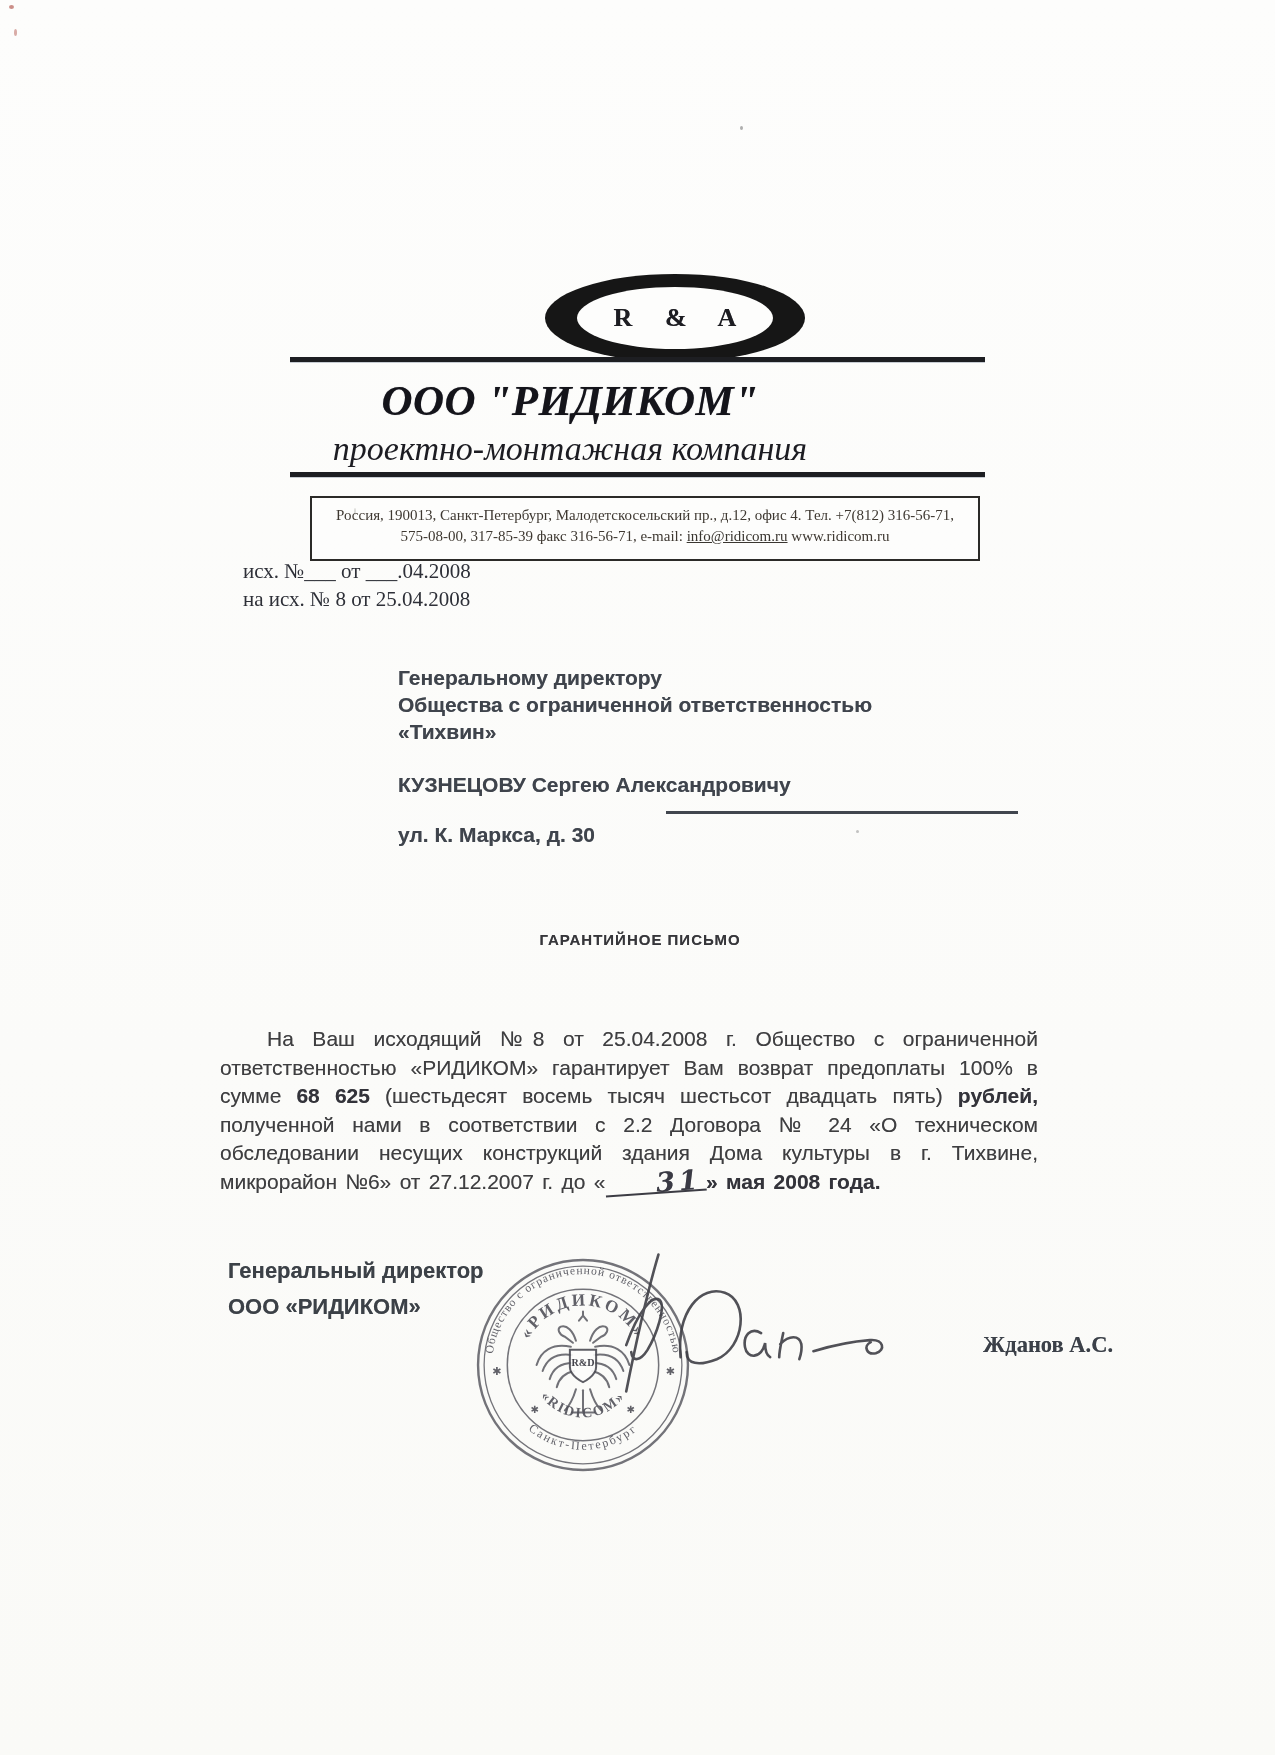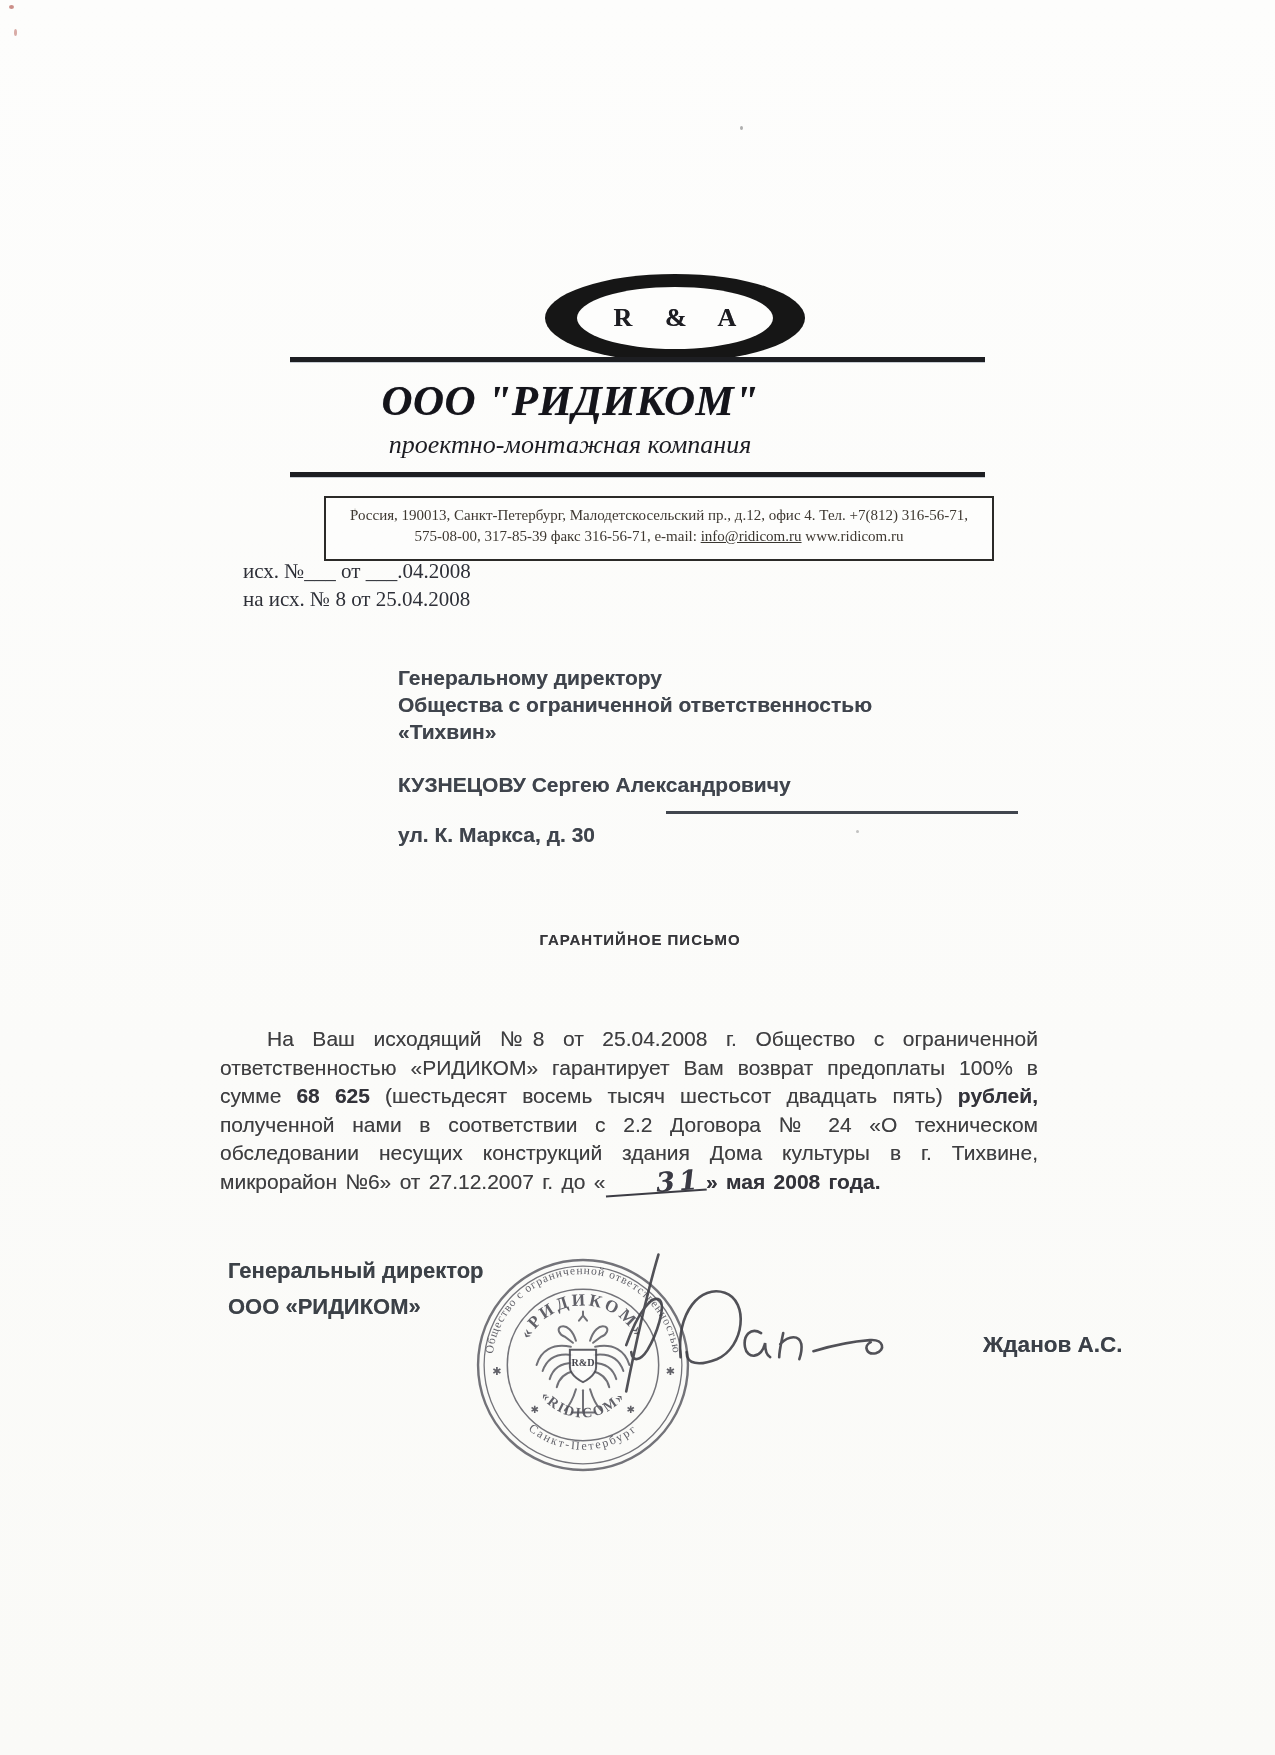--- a/index.html
+++ b/index.html
@@ -29,26 +29,26 @@
   .rule-2{top:472px;}
   .company-name{
     position:absolute;left:240px;top:376px;width:660px;text-align:center;
     font-family:"Liberation Serif",serif;font-weight:bold;font-style:italic;
     font-size:43px;color:#14141a;letter-spacing:.5px;
     text-shadow:0 0 .7px rgba(10,10,30,.5);
   }
   .company-subtitle{
     position:absolute;left:240px;top:430px;width:660px;text-align:center;
     font-family:"Liberation Serif",serif;font-style:italic;
-    font-size:26px;color:#1c1c22;
+    font-size:34px;color:#1c1c22;
   }
   .address-box{
     position:absolute;left:310px;top:496px;width:666px;height:54px;
     border:2px solid #2b2a28;background:rgba(255,255,255,.4);
-    text-align:center;padding-top:7px;box-sizing:content-box;margin-left:14px;
+    text-align:center;padding-top:7px;box-sizing:content-box;
   }
   .address-box .line{
     font-family:"Liberation Serif",serif;font-size:15px;line-height:21px;color:#3e3831;
   }
   .email-link{text-decoration:underline;color:#3a3630;}
   
   .reference{
     position:absolute;left:243px;top:557px;
     font-family:"Liberation Serif",serif;font-size:21px;line-height:28px;color:#2e3038;
   }
@@ -86,20 +86,21 @@
   .sig-pos{
     position:absolute;left:228px;font-weight:bold;font-size:22px;color:#3c4147;
     text-shadow:0 0 .6px rgba(50,58,68,.55);
   }
   .sig-pos-1{top:1258px;}
   .sig-pos-2{top:1294px;}
   .signer-name{
     position:absolute;left:983px;top:1332px;
     font-weight:bold;font-size:22.5px;color:#3b4048;
     text-shadow:0 0 .6px rgba(50,58,68,.55);
+    font-family:Liberation Serif, serif;
   }
   .stamp-wrap{position:absolute;left:472px;top:1254px;width:222px;height:222px;}
   .sign-wrap{position:absolute;left:592px;top:1248px;width:312px;height:162px;}
   
   .speck{position:absolute;border-radius:50%;}
   .speck-red-1{left:9px;top:5px;width:5px;height:4px;background:#a23328;opacity:.55;}
   .speck-red-2{left:14px;top:29px;width:3px;height:7px;background:#a23328;opacity:.4;}
   .speck-gray-1{left:740px;top:126px;width:3px;height:4px;background:#6f6f6f;opacity:.55;}
   .speck-gray-2{left:856px;top:830px;width:3px;height:3px;background:#8a8a8a;opacity:.5;}
   .speck-gray-3{left:354px;top:508px;width:2px;height:7px;background:#7c7c74;opacity:.45;}

